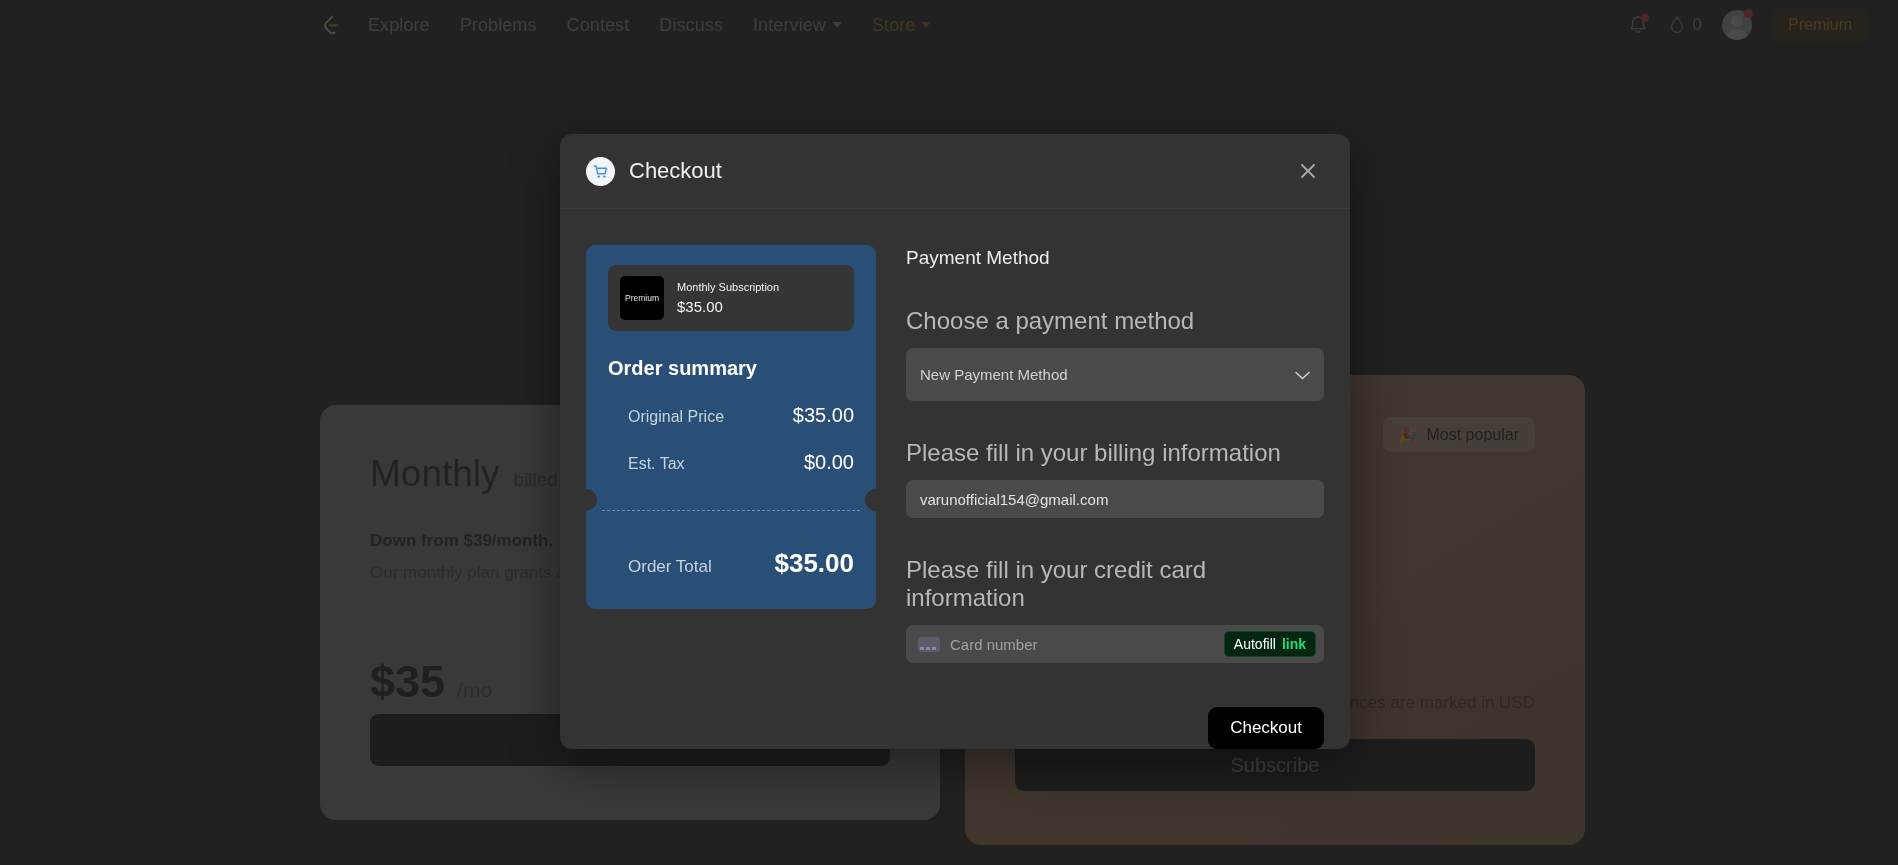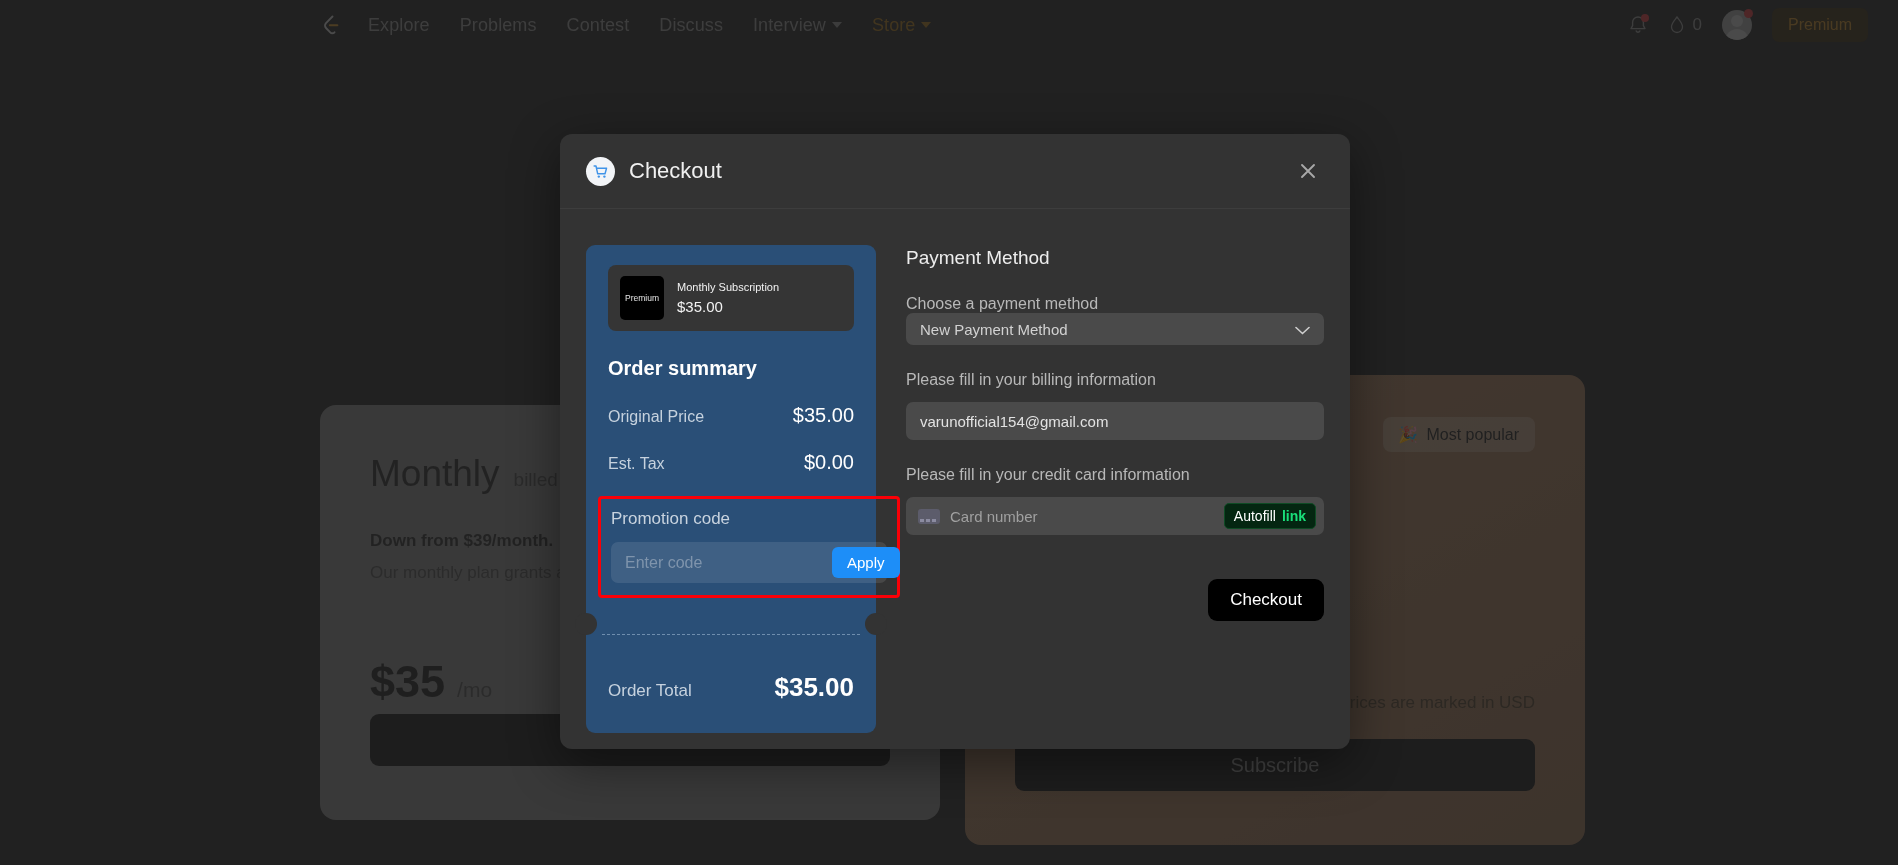--- a/index.html
+++ b/index.html
@@ -141,21 +141,21 @@
     display: flex; align-items: center; gap: 13px;
   }
   .sub-thumb {
     width: 44px; height: 44px; border-radius: 5px; background: #000;
     display: flex; align-items: center; justify-content: center;
     color: #e6e6e6; font-size: 8.5px; flex: none;
   }
   .sub-name { font-size: 11px; color: #f2f2f2; }
   .sub-price { font-size: 15px; color: #f2f2f2; margin-top: 5px; }
   .order-summary-h { font-size: 20px; font-weight: bold; color: #fff; margin-top: 26px; }
-  .line-row { display: flex; justify-content: space-between; align-items: baseline; margin-top: 24px; }
+  .line-row { display: flex; justify-content: space-between; align-items: baseline; margin-top: 24px; margin-left: 20px; }
   .line-label { font-size: 16px; color: #c6d2de; }
   .line-val { font-size: 20px; color: #fff; }
   .promo-box {
     margin-top: 22px; padding: 10px 0 2px 0;
     border: 3px solid #fb0007; border-radius: 4px;
     position: relative; left: -10px; width: 302px; padding-left: 10px; padding-right: 10px;
     padding-bottom: 12px;
   }
   .promo-label { font-size: 17px; color: #c8d3df; }
   .promo-input-wrap {
@@ -172,23 +172,23 @@
     background: #1d8ef8; color: #fff; border: none; border-radius: 6px;
     font-size: 15px; padding: 7px 15px; cursor: pointer;
     font-family: "Liberation Sans", sans-serif;
   }
   .total-label { font-size: 17px; color: #c6d2de; }
   .total-val { font-size: 26px; font-weight: bold; color: #fff; }
 
   
   .pay-col { flex: 1; padding-top: 2px; }
   .pay-h { font-size: 19px; color: #ededed; }
-  .pay-sub { font-size: 16px; color: #b8b8b8; margin-top: 26px; }
+  .pay-sub { font-size: 24px; color: #b8b8b8; margin-top: 38px; }
   .select-box {
-    height: 32px; background: #4a4a4a; border-radius: 7px;
+    margin-top: 13px; height: 53px; background: #4a4a4a; border-radius: 7px;
     display: flex; align-items: center; padding: 0 14px;
     color: #d2d2d2; font-size: 15px; cursor: pointer;
   }
   .select-caret { margin-left: auto; color: #cfcfcf; }
   .field-row { display: flex; gap: 14px; margin-top: 13px; }
   .field {
     height: 38px; background: #4a4a4a; border-radius: 7px;
     display: flex; align-items: center; padding: 0 14px;
     font-size: 15px; color: #e2e2e2; border: none; outline: none;
     font-family: "Liberation Sans", sans-serif; width: 100%;
@@ -339,27 +339,20 @@
           <div class="line-row">
             <span class="line-label">Original Price</span>
             <span class="line-val">$35.00</span>
           </div>
 
           <div class="line-row">
             <span class="line-label">Est. Tax</span>
             <span class="line-val">$0.00</span>
           </div>
 
-          <div class="promo-box">
-            <div class="promo-label">Promotion code</div>
-            <div class="promo-input-wrap">
-              <input class="promo-input" type="text" placeholder="Enter code" style="">
-              <button class="apply-btn">Apply</button>
-            </div>
-          </div>
         </div>
 
         <div class="ticket-notch">
           <div class="ticket-dash"></div>
         </div>
 
         <div class="ticket-bottom">
           <div class="line-row" style="margin-top:0">
             <span class="total-label">Order Total</span>
             <span class="total-val">$35.00</span>

